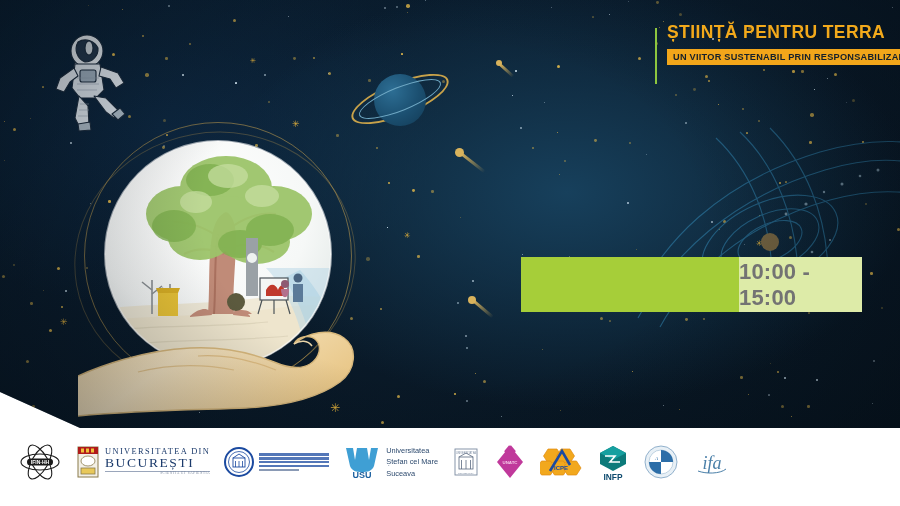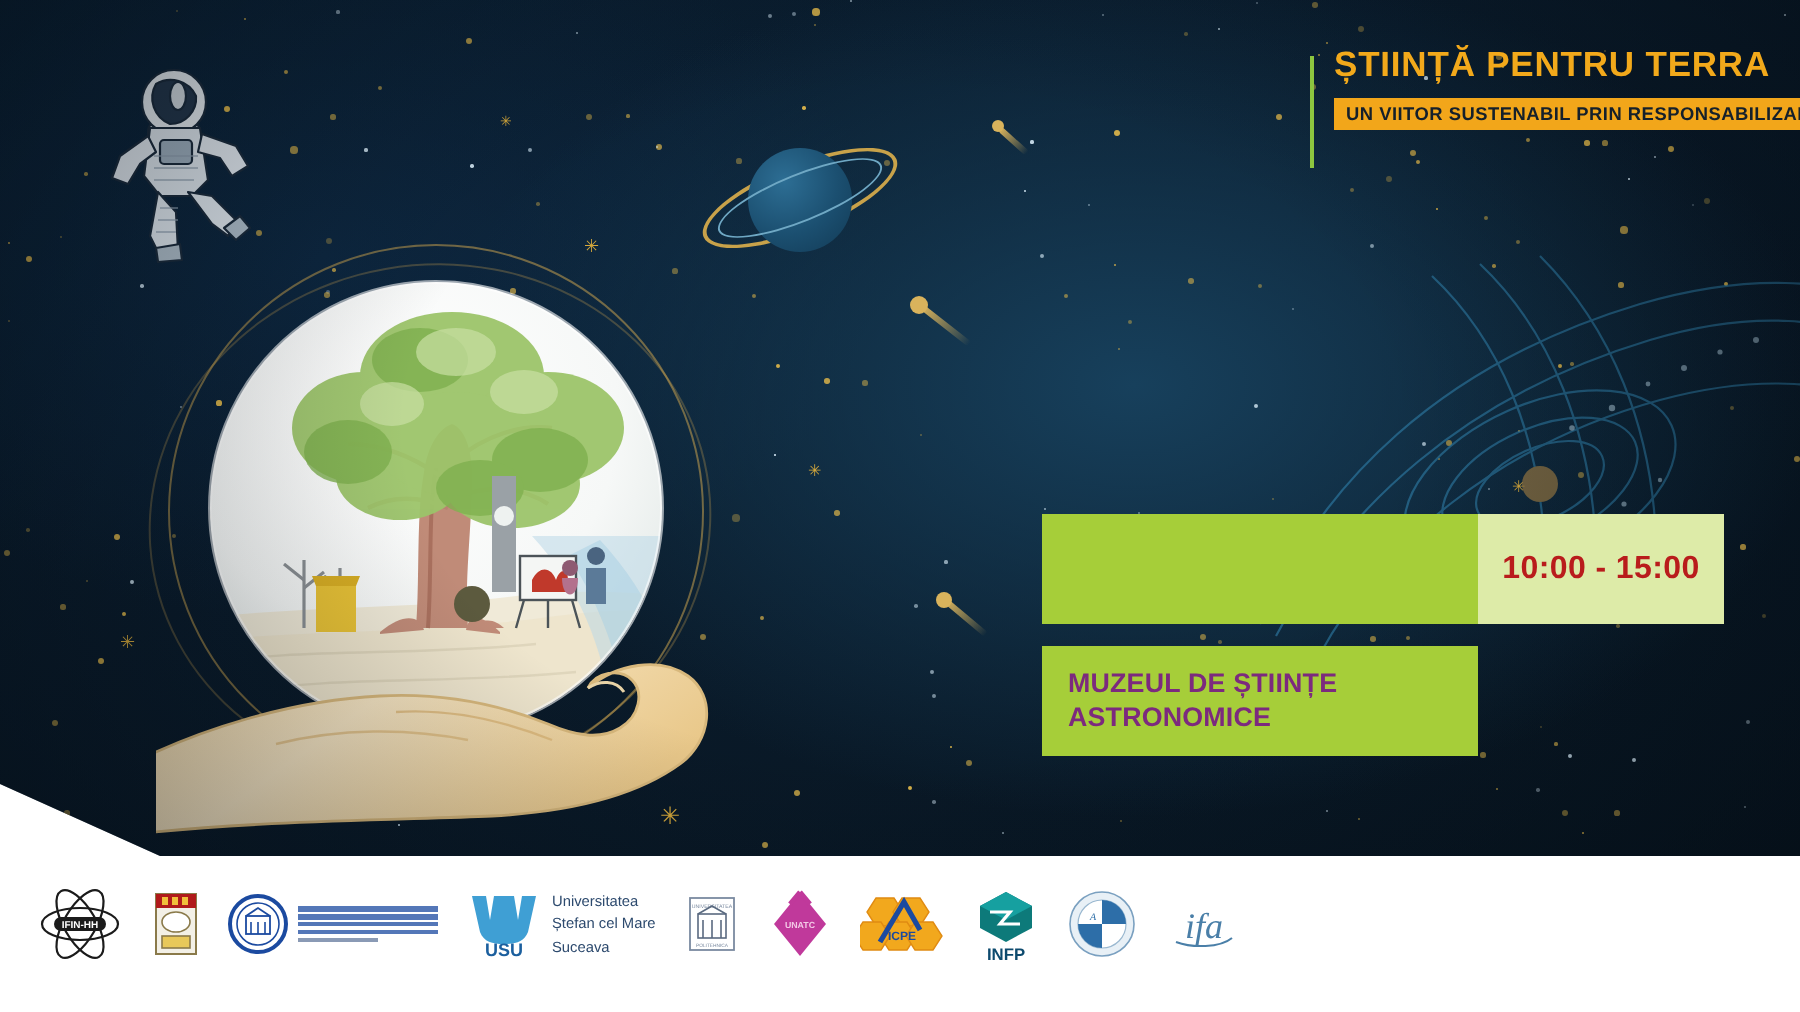--- a/index.html
+++ b/index.html
@@ -113,22 +113,22 @@
   
   .schedule { position:absolute; left:521px; top:257px; width:341px; }
   .srow { display:flex; width:341px; height:55px; margin-bottom:11px; }
   .srow .venue {
     flex:0 0 218px; background:#A6CE39; color:#7C2A7E;
     font-size:13.4px; font-weight:bold; line-height:1.24; letter-spacing:.1px;
     display:flex; flex-direction:column; justify-content:center;
     padding:0 0 0 13px;
   }
   .srow .time {
-    flex:1; background:#DDEBA8; color:#b91c1c;
-    font-size:16px; font-weight:bold; letter-spacing:.2px;
+    flex:1; background:#DDEBA8; color:#737373;
+    font-size:22px; font-weight:bold; letter-spacing:.2px;
     display:flex; align-items:center; justify-content:center;
   }
 
   
   .reconnect { position:absolute; left:382px; top:356px; width:108px; text-align:center; }
   .rc-top {
     font-size:5.6px; font-weight:bold; color:#8DC63F; letter-spacing:.55px; line-height:1;
     margin-bottom:3px;
   }
   .rc-name {
@@ -580,24 +580,20 @@
   </div>
 
 
   <div class="schedule">
     <div class="srow">
       <div class="venue">
       </div>
       <div class="time">10:00 - 15:00</div>
     </div>
     <div class="srow">
-      <div class="venue">
-        <span>MUZEUL DE ȘTIINȚE</span>
-        <span>ASTRONOMICE</span>
-      </div>
     </div>
   </div>
 
 
   <div class="footer">
 
     <div class="logos">
 
       <div class="logo">
         <svg width="44" height="40" viewBox="0 0 44 40">
@@ -614,20 +610,26 @@
       <div class="logo">
         <svg width="24" height="34" viewBox="0 0 24 34">
           <rect x="2" y="2" width="20" height="30" fill="#f3f0e6" stroke="#8a7a4a" stroke-width="1"></rect>
           <rect x="2" y="2" width="20" height="7" fill="#b01a1a"></rect>
           <rect x="5" y="3.5" width="3" height="4" fill="#f0c03a"></rect>
           <rect x="10" y="3.5" width="3" height="4" fill="#f0c03a"></rect>
           <rect x="15" y="3.5" width="3" height="4" fill="#f0c03a"></rect>
           <ellipse cx="12" cy="16" rx="7" ry="5" fill="#ffffff" stroke="#8a7a4a" stroke-width=".8"></ellipse>
           <rect x="5" y="23" width="14" height="6" fill="#e8c85a" stroke="#8a7a4a" stroke-width=".8"></rect>
         </svg>
+        <div class="logo-txt">
+          <div style="font-size:8.4px; letter-spacing:1.4px;">UNIVERSITATEA DIN</div>
+          <div style="font-size:13.5px; letter-spacing:1.6px; margin-top:-1px;">BUCUREȘTI</div>
+          <div style="border-top:.7px solid #9aa6bb; margin-top:1px;"></div>
+          <div style="font-size:3.3px; letter-spacing:.6px; text-align:right; color:#7d8aa0;">SCIENTIA ET SAPIENTIA</div>
+        </div>
       </div>
 
       <div class="logo">
         <svg width="30" height="30" viewBox="0 0 30 30">
           <circle cx="15" cy="15" r="14" fill="none" stroke="#1b4aa0" stroke-width="2"></circle>
           <circle cx="15" cy="15" r="10.5" fill="none" stroke="#1b4aa0" stroke-width=".8"></circle>
           <rect x="9" y="11" width="12" height="9" fill="none" stroke="#1b4aa0" stroke-width=".9"></rect>
           <path d="M9,11 L15,7 L21,11" fill="none" stroke="#1b4aa0" stroke-width=".9"></path>
           <path d="M11.5,20 v-6 M15,20 v-6 M18.5,20 v-6" stroke="#1b4aa0" stroke-width=".8"></path>
         </svg>

